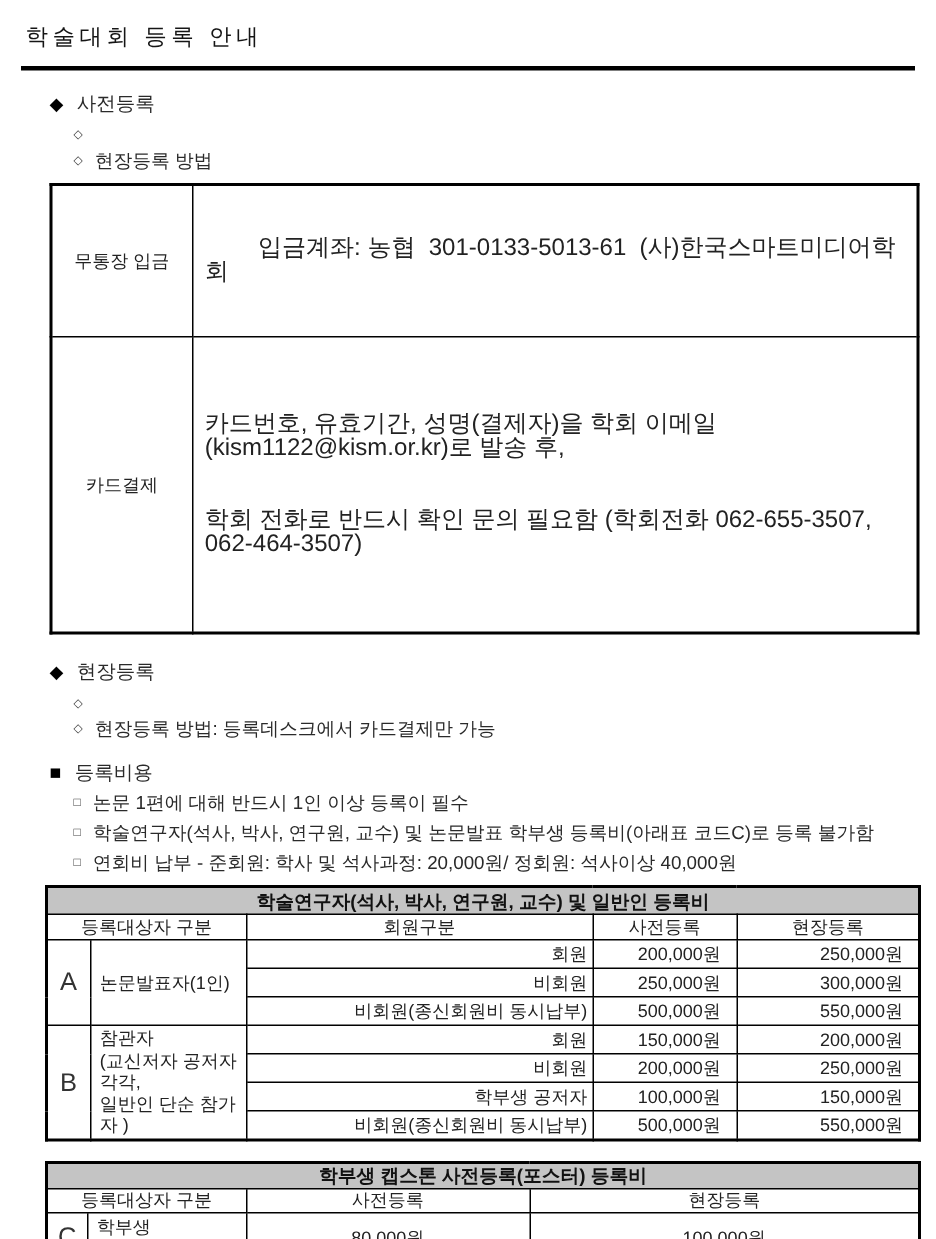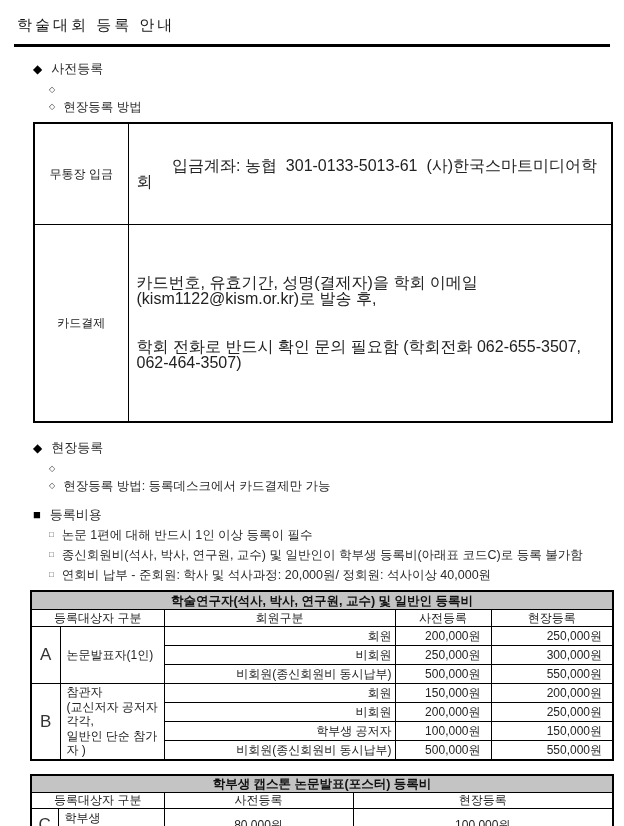--- a/index.html
+++ b/index.html
@@ -114,21 +114,21 @@
   <div class="h-line" style="margin-top:13px">
     <span class="glyph" style="font-size:13px">■</span>
     <span>등록비용</span>
   </div>
   <div class="sub" style="margin-top:4px">
     <span class="glyph">□</span>
     <span>논문 1편에 대해 반드시 1인 이상 등록이 필수</span>
   </div>
   <div class="sub" style="margin-top:4px">
     <span class="glyph">□</span>
-    <span>종신회원비(석사, 박사, 연구원, 교수) 및 일반인이 학부생 등록비(아래표 코드C)로 등록 불가함</span>
+    <span>학술연구자(석사, 박사, 연구원, 교수) 및 논문발표 학부생 등록비(아래표 코드C)로 등록 불가함</span>
   </div>
   <div class="sub" style="margin-top:4px">
     <span class="glyph">□</span>
     <span>연회비 납부 - 준회원: 학사 및 석사과정: 20,000원/ 정회원: 석사이상 40,000원</span>
   </div>
 
   <table class="tbl t2">
     <colgroup>
       <col style="width:29px">
         <col style="width:104px">
@@ -196,21 +196,21 @@
 
   <table class="tbl t3">
     <colgroup>
       <col style="width:27px">
         <col style="width:106px">
         <col style="width:189px">
         <col style="width:260px">
     </colgroup>
     <tbody>
         <tr>
-      <td colspan="4" class="gray title-row">학부생 캡스톤 논문발표(포스터) 등록비</td>
+      <td colspan="4" class="gray title-row">학부생 캡스톤 사전등록(포스터) 등록비</td>
     </tr>
     <tr class="hdr">
       <td colspan="2">등록대상자 구분</td>
       <td>사전등록</td>
       <td>현장등록</td>
     </tr>
     <tr class="rC">
       <td class="code">C</td>
       <td class="glabel">
         <span class="ln">학부생</span>

